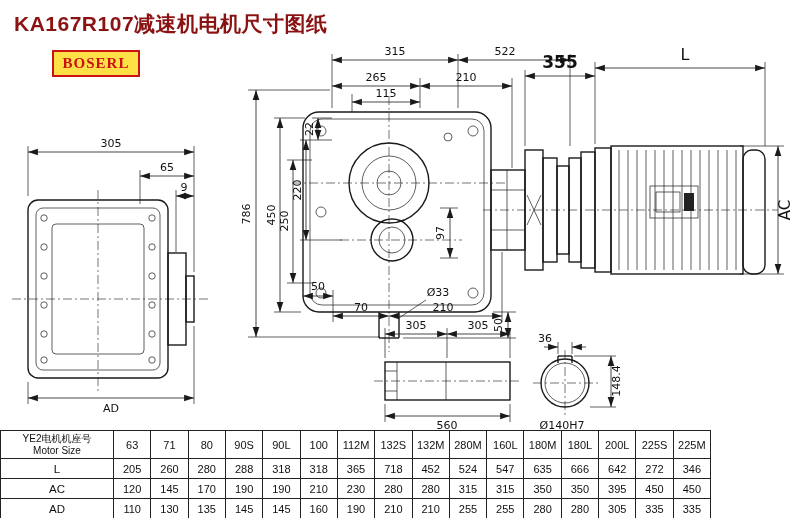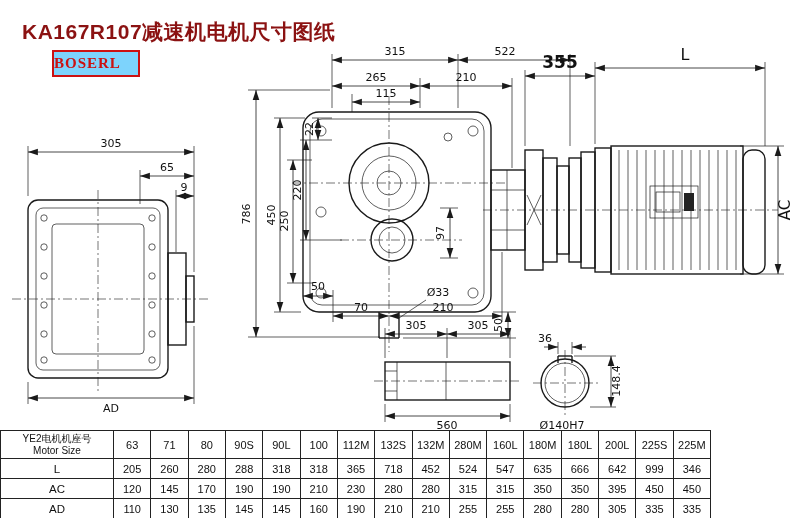--- a/index.html
+++ b/index.html
@@ -1,22 +1,22 @@
 <!DOCTYPE html>
 <html><head>
 <meta charset="utf-8">
 <style>
   *{box-sizing:border-box}
   body{margin:0;background:#fff}
   .page{position:relative;width:800px;height:518px;background:#fff;overflow:hidden;
         font-family:"Liberation Sans","DejaVu Sans",sans-serif}
-  .title{position:absolute;left:6px;top:2px;margin:16px;font-size:21px;font-weight:bold;
+  .title{position:absolute;left:6px;top:2px;margin:8px;font-size:21px;font-weight:bold;
          color:#8b1212;letter-spacing:.5px}
   .logo{position:absolute;left:52px;top:50px;width:88px;height:27px;border:2px solid #cc1111;
-        display:flex;align-items:center;background:#7dd3fc}
+        display:flex;align-items:center;justify-content:center;background:#fde047}
   .logo span{font-family:"Liberation Serif","DejaVu Serif",serif;font-weight:bold;font-size:15px;
         color:#cc1111;letter-spacing:1px}
   svg.drawing{position:absolute;left:0;top:0}
   .out{fill:none;stroke:#1a1a1a;stroke-width:1.4}
   .thin{fill:none;stroke:#1a1a1a;stroke-width:.7}
   .dim{fill:none;stroke:#1a1a1a;stroke-width:.8}
   .ext{stroke:#1a1a1a;stroke-width:.7}
   .cl{fill:none;stroke:#1a1a1a;stroke-width:.6;stroke-dasharray:9 3 2 3}
   svg text{font-family:"DejaVu Sans","Liberation Sans",sans-serif;fill:#111}
   .t{font-size:11px;text-anchor:middle}
@@ -311,21 +311,21 @@
       <td>318</td>
       <td>318</td>
       <td>365</td>
       <td>718</td>
       <td>452</td>
       <td>524</td>
       <td>547</td>
       <td>635</td>
       <td>666</td>
       <td>642</td>
-      <td>999</td>
+      <td>272</td>
       <td>346</td>
     </tr>
     <tr class="r">
       <th class="rowlab">AC</th>
       <td>120</td>
       <td>145</td>
       <td>170</td>
       <td>190</td>
       <td>190</td>
       <td>210</td>

